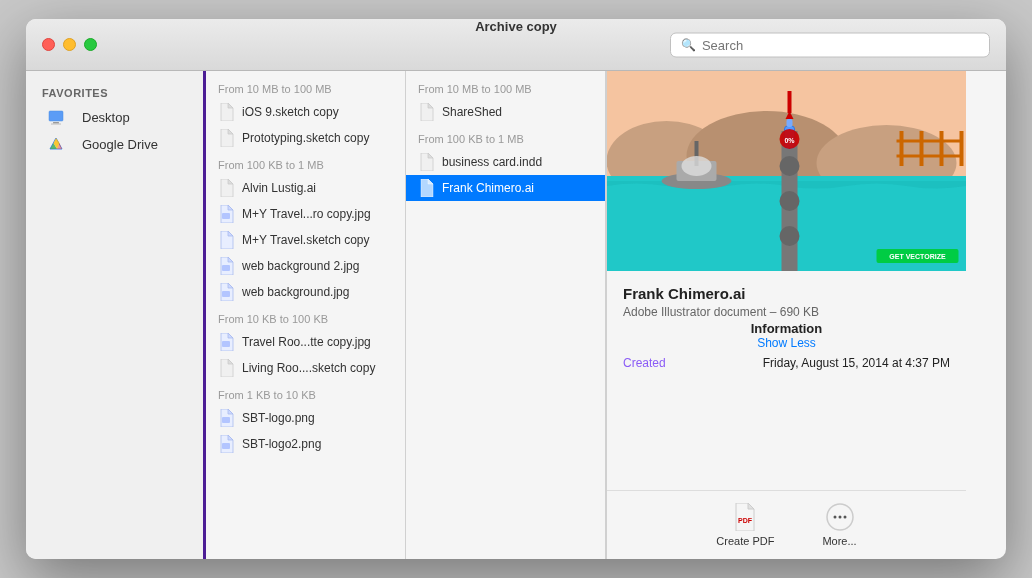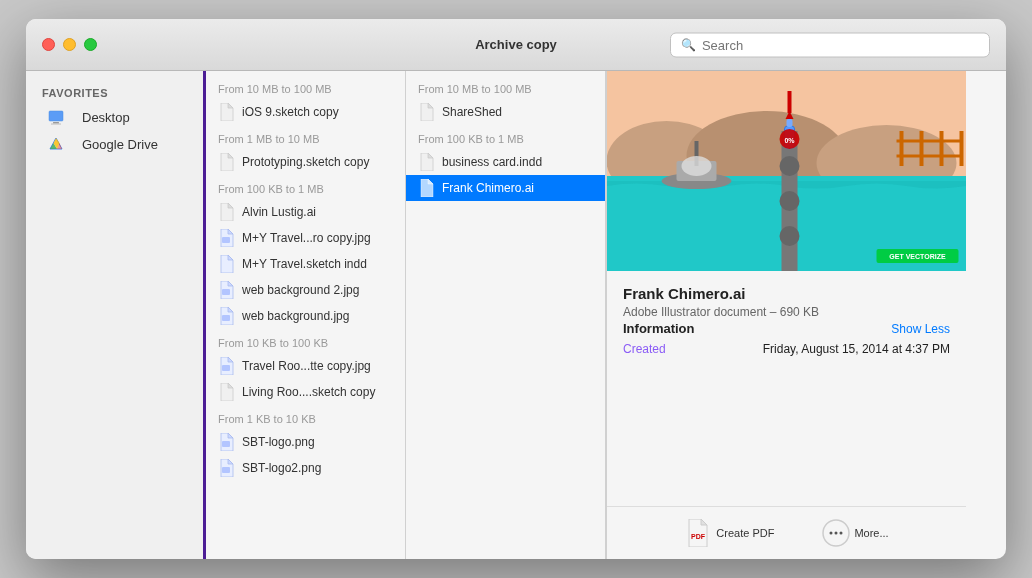--- a/index.html
+++ b/index.html
@@ -18,22 +18,21 @@
       border-radius: 10px;
       box-shadow: 0 20px 60px rgba(0,0,0,0.4);
       overflow: hidden;
       display: flex;
       flex-direction: column;
     }
     .titlebar {
       background: linear-gradient(to bottom, #ebebeb, #d9d9d9);
       height: 52px;
       display: flex;
-      align-items: center;
-      padding: 16px 16px;
+      padding: 0 16px;
       border-bottom: 1px solid #b8b8b8;
       flex-shrink: 0;
       position: relative;
     }
     .traffic-lights {
       display: flex;
       gap: 8px;
       align-items: center;
     }
     .traffic-light {
@@ -181,20 +180,21 @@
     .file-type-info {
       font-size: 12px;
       color: #666;
       margin-bottom: 2px;
     }
     .info-section-header {
       display: flex;
       justify-content: space-between;
       align-items: center;
       margin-bottom: 6px;
+      flex-direction: column;
     }
     .info-label {
       font-size: 13px;
       font-weight: 600;
       color: #222;
     }
     .show-less-btn {
       font-size: 12px;
       color: #007aff;
       cursor: pointer;
@@ -209,21 +209,21 @@
     .info-val { color: #222; font-weight: 400; }
     .preview-actions {
       display: flex;
       justify-content: center;
       gap: 48px;
       padding: 12px;
       border-top: 1px solid #ddd;
     }
     .action-btn {
       display: flex;
-      flex-direction: row;
+      flex-direction: column;
       align-items: center;
       gap: 4px;
       font-size: 11px;
       color: #333;
       cursor: pointer;
       background: none;
       border: none;
     }
     .action-btn-icon {
       width: 28px;
@@ -279,21 +279,20 @@
     <div class="column">
       <div class="column-group-label">From 10 MB to 100 MB</div>
       <div class="column-item">
         <svg class="file-icon" viewBox="0 0 14 18" fill="none">
           <path d="M2 0 H9 L14 5 V18 H2 Z" fill="#f0f0f0" stroke="#ccc" stroke-width="0.8"></path>
           <path d="M9 0 L14 5 H9 Z" fill="#ddd" stroke="#ccc" stroke-width="0.8"></path>
         </svg>
         <span>iOS 9.sketch copy</span>
       </div>
 
-      <div class="column-group-label">From 1 MB to 10 MB</div>
       <div class="column-item">
         <svg class="file-icon" viewBox="0 0 14 18" fill="none">
           <path d="M2 0 H9 L14 5 V18 H2 Z" fill="#f0f0f0" stroke="#ccc" stroke-width="0.8"></path>
           <path d="M9 0 L14 5 H9 Z" fill="#ddd" stroke="#ccc" stroke-width="0.8"></path>
         </svg>
         <span>Prototyping.sketch copy</span>
       </div>
 
       <div class="column-group-label">From 100 KB to 1 MB</div>
       <div class="column-item">
@@ -309,21 +308,21 @@
           <path d="M9 0 L14 5 H9 Z" fill="#ccd8ff" stroke="#aabbee" stroke-width="0.8"></path>
           <rect x="3" y="8" width="8" height="6" rx="1" fill="#90aaff" opacity="0.6"></rect>
         </svg>
         <span>M+Y Travel...ro copy.jpg</span>
       </div>
       <div class="column-item">
         <svg class="file-icon" viewBox="0 0 14 18" fill="none">
           <path d="M2 0 H9 L14 5 V18 H2 Z" fill="#e8eeff" stroke="#aabbee" stroke-width="0.8"></path>
           <path d="M9 0 L14 5 H9 Z" fill="#ccd8ff" stroke="#aabbee" stroke-width="0.8"></path>
         </svg>
-        <span>M+Y Travel.sketch indd</span>
+        <span>M+Y Travel.sketch copy</span>
       </div>
       <div class="column-item">
         <svg class="file-icon" viewBox="0 0 14 18" fill="none">
           <path d="M2 0 H9 L14 5 V18 H2 Z" fill="#e8eeff" stroke="#aabbee" stroke-width="0.8"></path>
           <path d="M9 0 L14 5 H9 Z" fill="#ccd8ff" stroke="#aabbee" stroke-width="0.8"></path>
           <rect x="3" y="8" width="8" height="6" rx="1" fill="#90aaff" opacity="0.6"></rect>
         </svg>
         <span>web background 2.jpg</span>
       </div>
       <div class="column-item">

